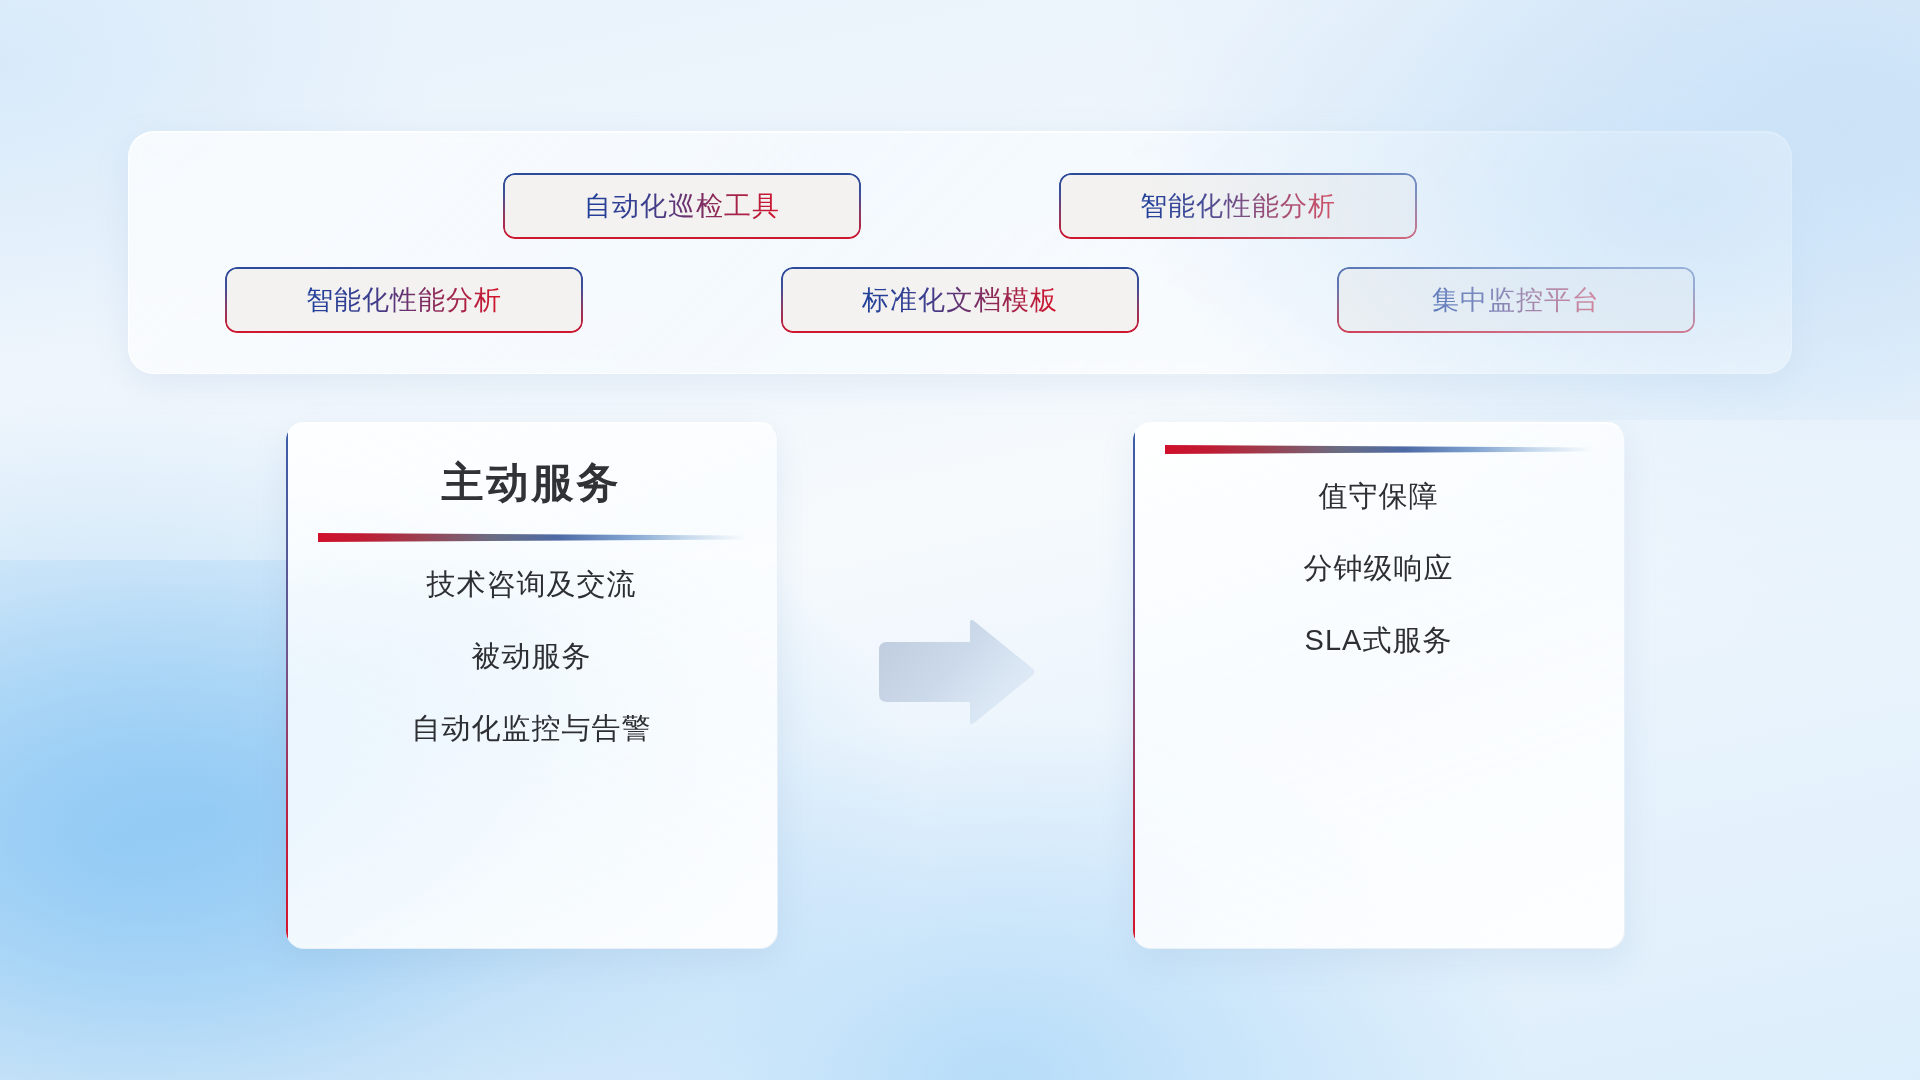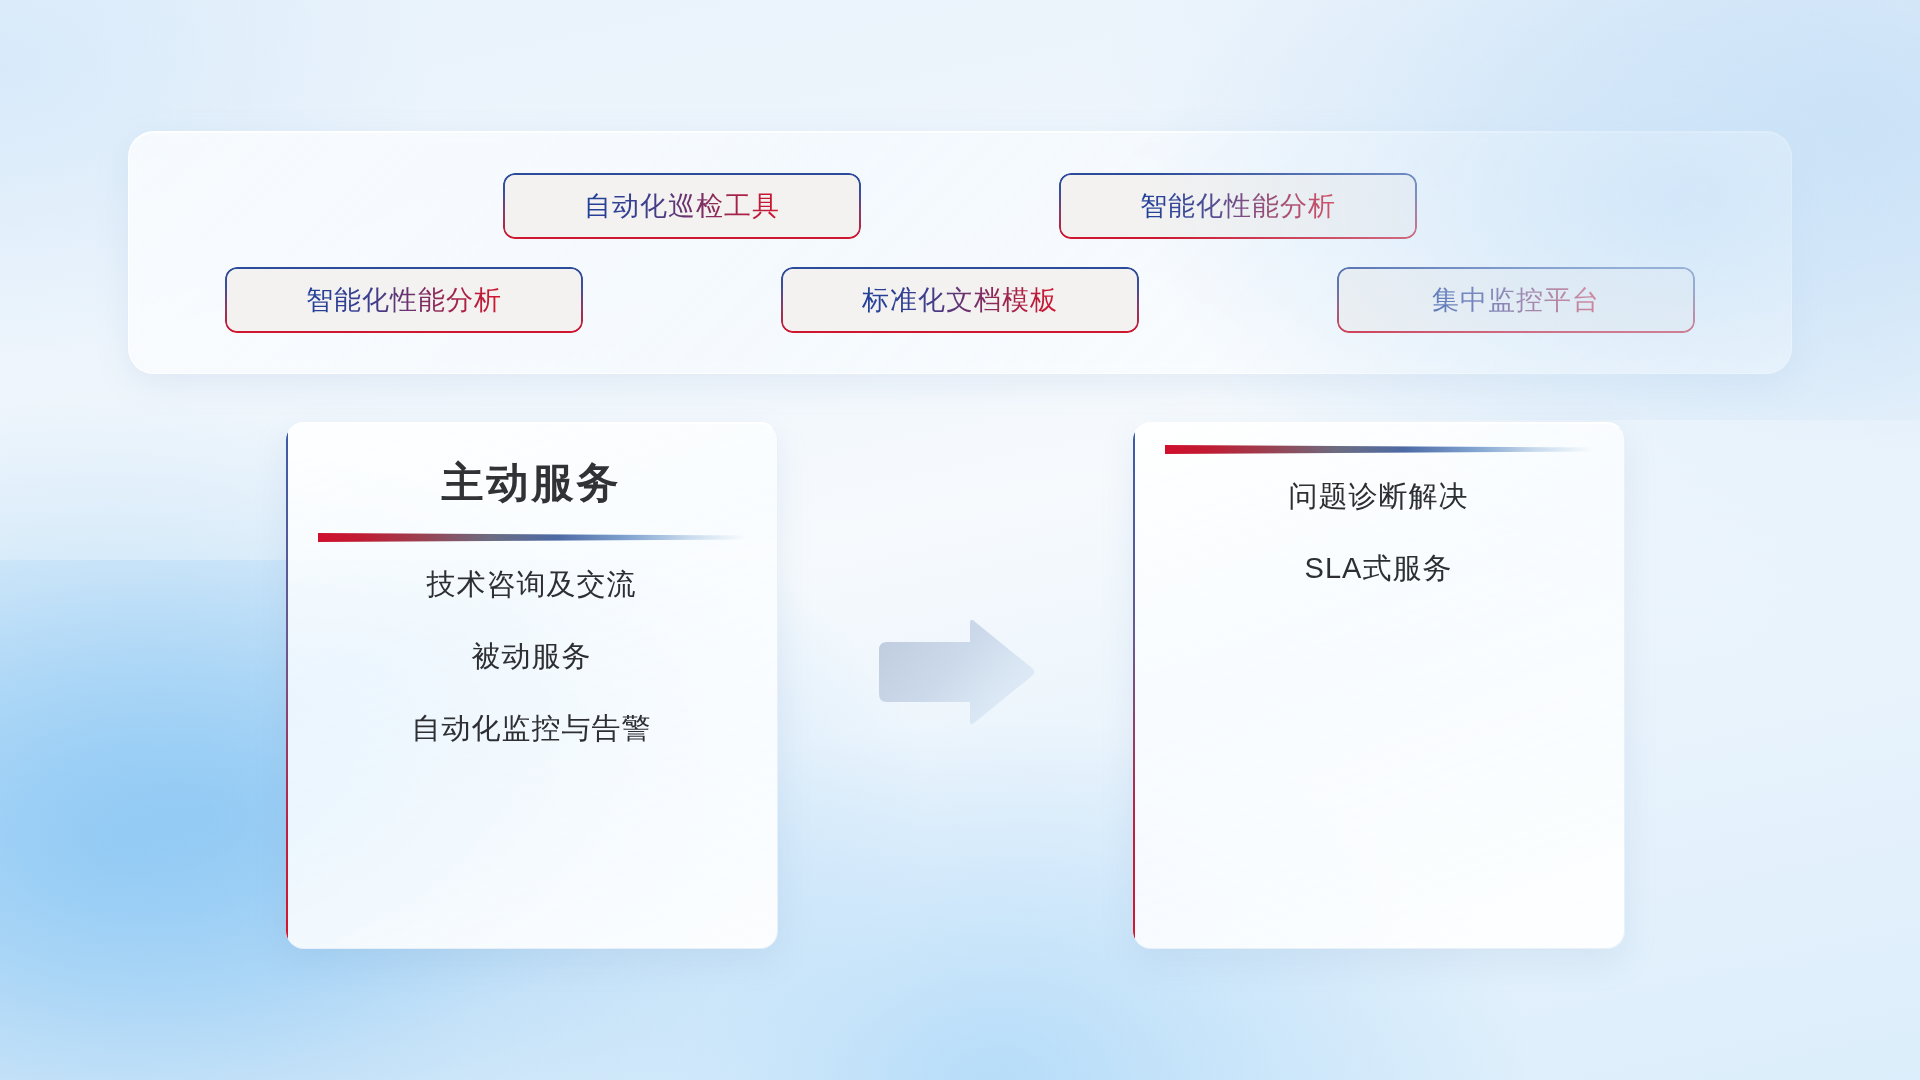--- a/index.html
+++ b/index.html
@@ -273,18 +273,19 @@
                Q6 82 6 74
                Z" fill="url(#arrowGrad)"></path>
     </svg>
   </div>
 
   <div class="card" id="card-reactive">
     <div class="card-divider">
       <div class="bar"></div>
     </div>
     <ul class="card-list">
-      <li>问题诊断解决</li>
+      <li>值守保障</li>
+      <li>分钟级响应</li>
       <li>SLA式服务</li>
     </ul>
   </div>
 
 </div>
 
 </body></html>

